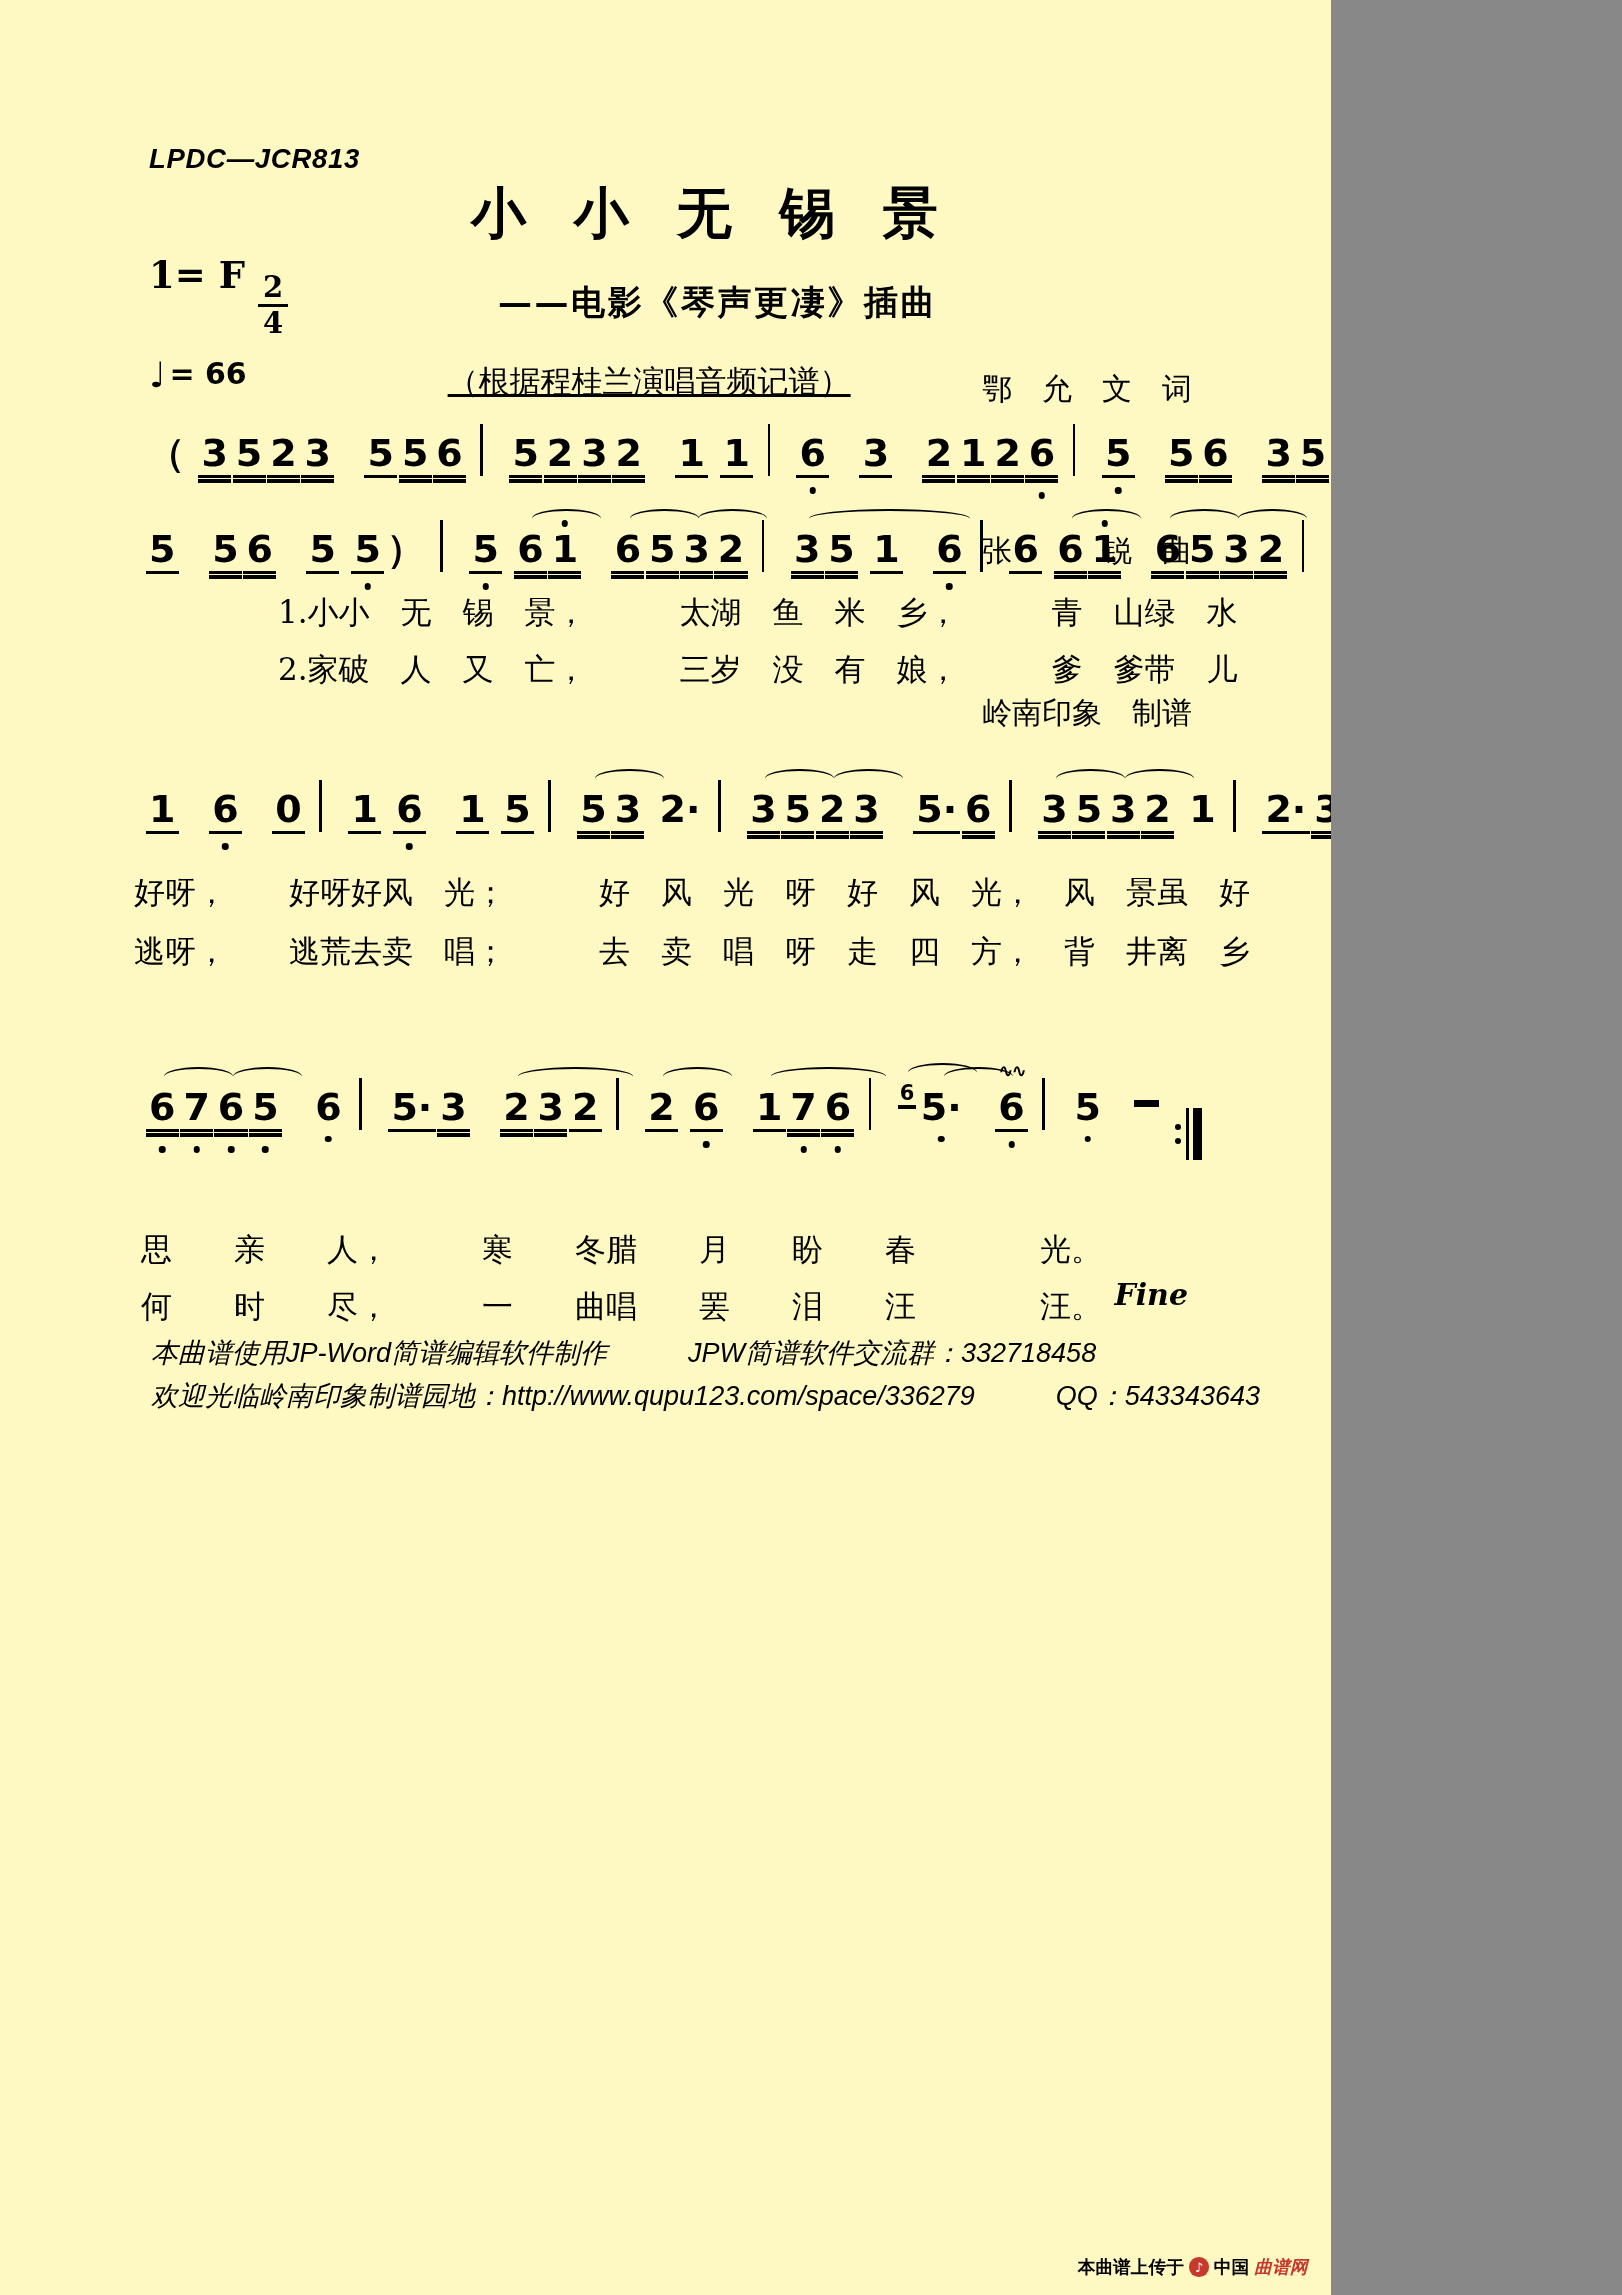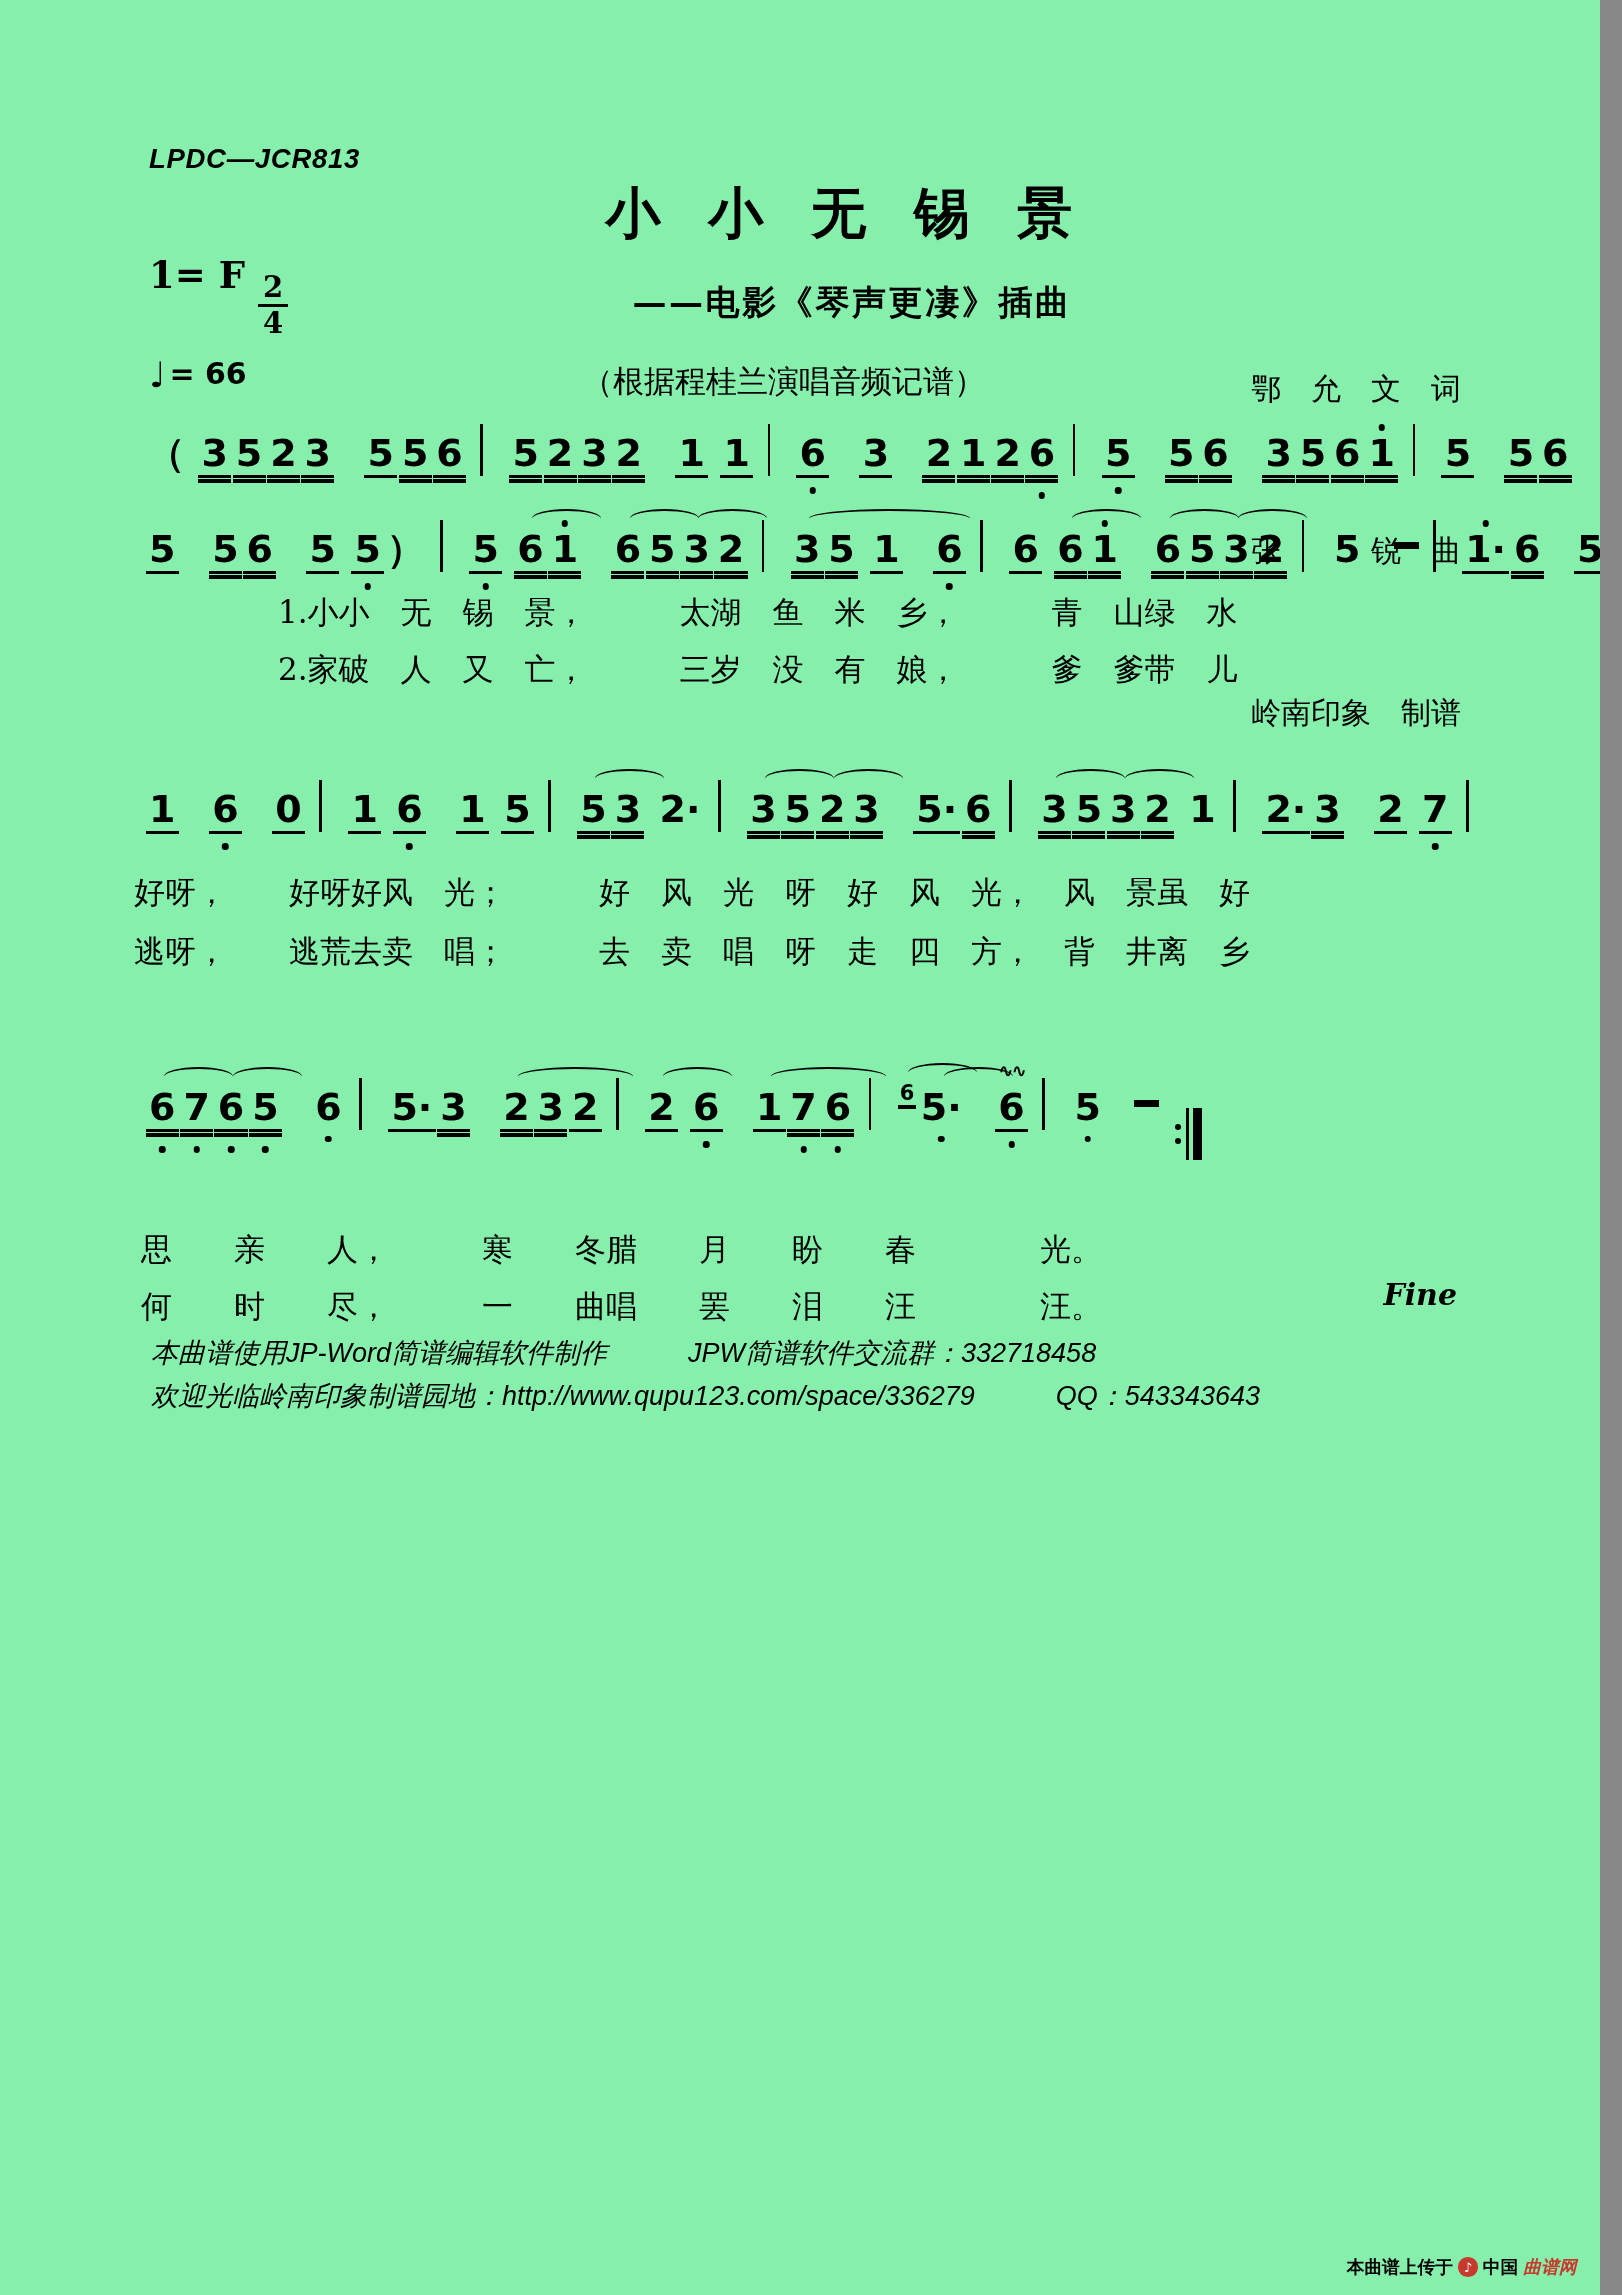--- a/index.html
+++ b/index.html
@@ -1,34 +1,34 @@
 <!DOCTYPE html>
 <html style="font-size:10.5px"><head>
 <meta charset="utf-8">
 <style>
   html,body{margin:0;padding:0;background:#888;}
-  .page{position:relative;width:1600px;height:2295px;background:#86efac;overflow:hidden;
+  .page{position:relative;width:1331px;height:2295px;background:#fef9c3;overflow:hidden;
         font-family:"DejaVu Serif", serif;color:#000;}
 
   
   .catalog{position:absolute;left:149px;top:143px;font:italic 700 27.5px "Liberation Sans",sans-serif;letter-spacing:0.7px;}
   .keyrow{position:absolute;left:149px;top:253px;font:700 37px "DejaVu Serif",serif;white-space:nowrap;}
   .frac{display:inline-flex;flex-direction:column;align-items:center;vertical-align:-9.2px;margin-left:13px;
         font:700 29px "DejaVu Serif",serif;line-height:1.05;}
   .frac .n{border-bottom:3.3px solid #000;padding:0 5.2px 1.3px;}
   .frac .d{padding-top:1.3px;}
   .temporow{position:absolute;left:149px;top:355px;font:700 30px "DejaVu Sans",sans-serif;white-space:nowrap;}
   .temporow .noteglyph{font-size:35px;vertical-align:-2.6px;margin-right:3.9px;}
 
   .title{position:absolute;left:0;right:0;top:157px;text-align:center;margin-top:20px;}
   .title span{position:relative;left:46px;font:700 55px "DejaVu Serif",serif;letter-spacing:14.4px;}
   .subtitle{position:absolute;left:0;right:0;top:280px;text-align:center;}
   .subtitle span{position:relative;left:52px;font:700 34px "DejaVu Serif",serif;letter-spacing:2.6px;}
   .source-note{position:absolute;left:0;right:0;top:361px;text-align:center;}
-  .source-note span{position:relative;left:-16.4px;font:400 31px "DejaVu Serif",serif;}
+  .source-note span{position:relative;left:-16.4px;font:400 31px "DejaVu Serif",serif;text-decoration:underline;}
   .credits{position:absolute;right:139px;top:254px;text-align:right;font:400 30px "DejaVu Serif",serif;line-height:54px;white-space:pre;}
 
   
   .mline{position:absolute;left:134px;white-space:nowrap;}
   .tok{display:inline-block;position:relative;font:700 38px "DejaVu Sans",sans-serif;line-height:1;
        padding:1.3px 3.3px 3.9px;vertical-align:baseline;}
   .tok.plain{border:none;padding:1.3px 1.3px 3.9px;font-family:"DejaVu Serif",serif;}
   .u1,.u2{border-bottom:3.9px solid #000;}
   .u2::after{content:"";position:absolute;left:0;right:0;bottom:-7.9px;height:3.9px;background:#000;}
   .s0{margin-left:1.3px;}

